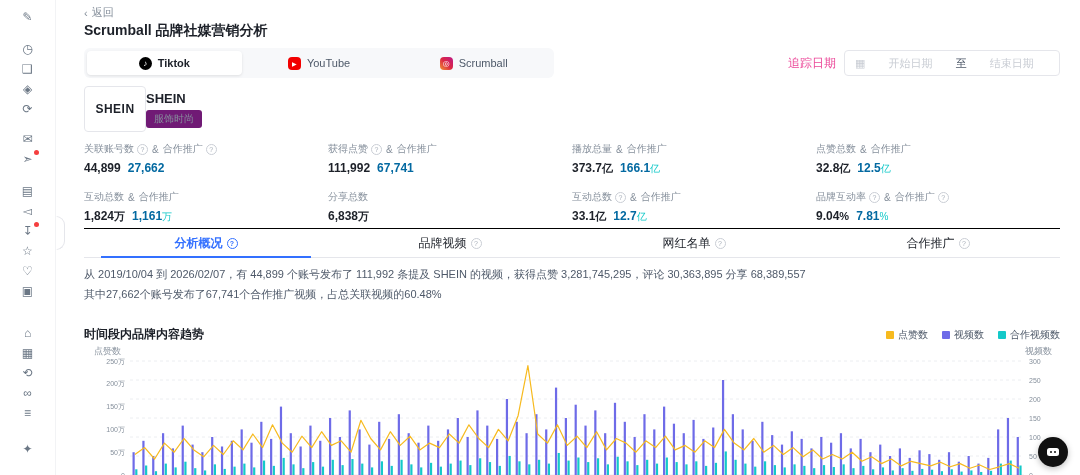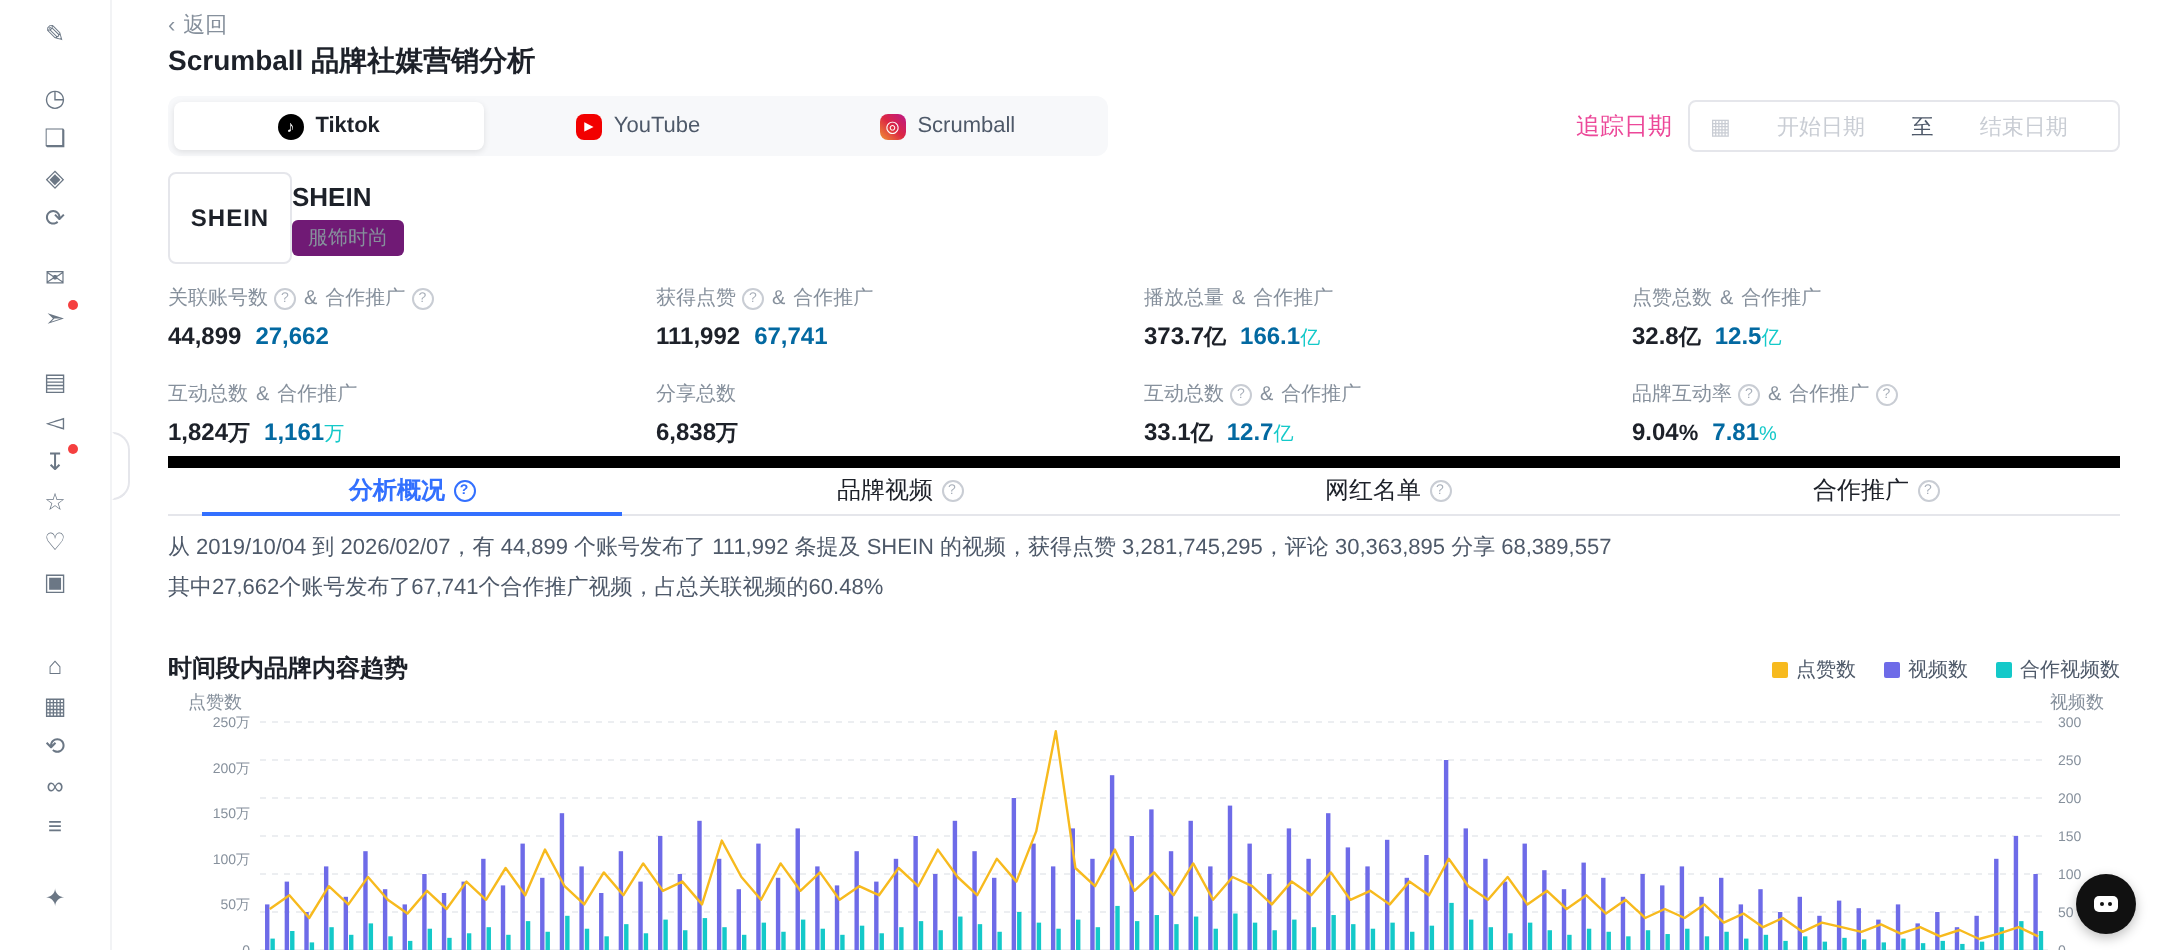--- a/index.html
+++ b/index.html
@@ -43,21 +43,21 @@
 
   .metrics{display:grid;grid-template-columns:repeat(4,1fr);row-gap:14px;margin-bottom:4px}
   .m-label{font-size:10px;color:#86909c;display:flex;align-items:center;gap:3px;margin-bottom:5px;white-space:nowrap}
   .m-label .amp{margin:0 1px}
   .info{width:11px;height:11px;border:1px solid #c9cdd4;border-radius:50%;color:#a9b0ba;font-size:7px;display:inline-flex;align-items:center;justify-content:center;cursor:pointer;flex-shrink:0}
   .m-value{font-size:12px;font-weight:bold;color:#1d2129}
   .m-unit{font-size:11px;font-weight:bold}
   .m-sub{font-size:12px;font-weight:bold;color:#0369a1;margin-left:7px}
   .m-subunit{font-size:10px;color:#14c9c9}
 
-  .stabs{display:flex;height:30px;border-top:6px solid #000000;border-bottom:1px solid #e5e6eb}
+  .stabs{display:flex;height:30px;border-top:1px solid #000000;border-bottom:1px solid #e5e6eb}
   .stab{flex:1;display:flex;align-items:center;justify-content:center;gap:4px;font-size:12px;color:#1d2129;position:relative;cursor:pointer}
   .stab.active{color:#3370ff;font-weight:bold}
   .stab.active .info{border-color:#3370ff;color:#3370ff}
   .stab.active::after{content:"";position:absolute;bottom:-1px;left:50%;transform:translateX(-50%);width:210px;height:2px;background:#3370ff}
 
   .summary{padding:7px 0 2px;font-size:11px;color:#4e5969;line-height:1.8}
 
   .chart-head{display:flex;justify-content:space-between;align-items:center;margin-top:20px;height:16px}
   .chart-title{font-size:12px;font-weight:bold}
   .legend{display:flex;gap:14px;font-size:10px;color:#4e5969}

